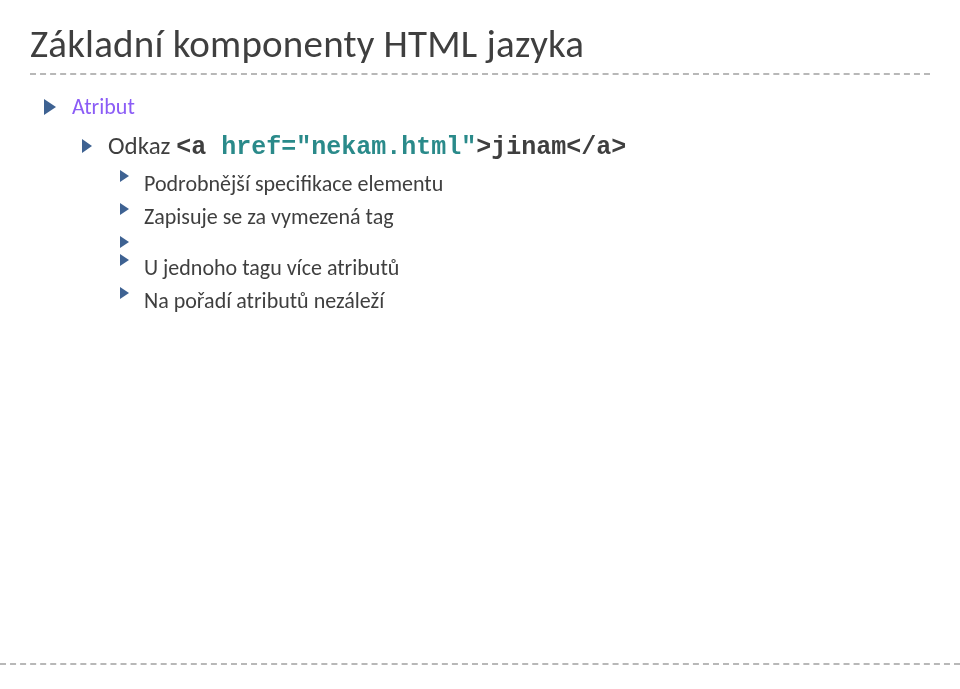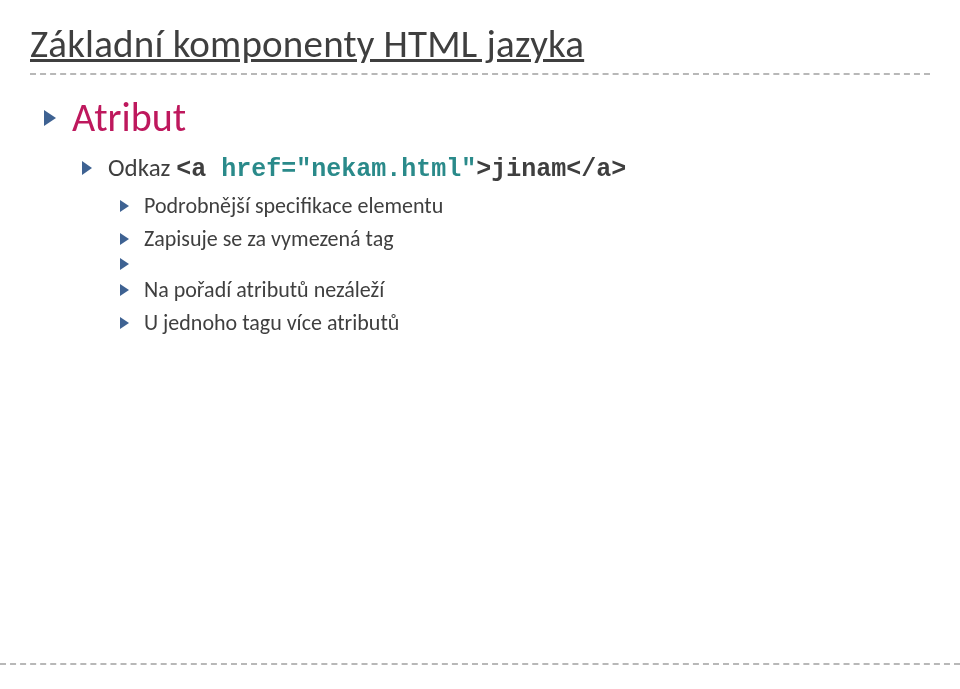--- a/index.html
+++ b/index.html
@@ -1,25 +1,25 @@
 <!DOCTYPE html>
 <html><head>
 <meta charset="utf-8">
 <style>
   * { margin: 0; padding: 0; box-sizing: border-box; }
   html, body { width: 960px; height: 689px; background: #ffffff; font-family: "Calibri", "Segoe UI", sans-serif; color: #3d3d3d; }
   .slide { width: 960px; height: 689px; position: relative; padding: 20px 30px 30px 30px; }
-  .title { font-size: 39px; font-weight: 400; color: #3f3f3f; margin-bottom: 6px; letter-spacing: 0.2px; text-decoration: underline; }
+  .title { font-size: 39px; font-weight: 400; color: #3f3f3f; margin-bottom: 6px; letter-spacing: 0.2px; }
   .hr-dashed { border: none; border-top: 2px dashed #b8b8b8; margin-bottom: 18px; }
   .level1 { display: flex; align-items: center; margin-left: 14px; margin-bottom: 10px; }
   .level2 { display: flex; align-items: center; margin-left: 52px; margin-bottom: 8px; }
-  .level3 { display: flex; align-items: center; margin-left: 90px; margin-bottom: 6px; }
+  .level3 { display: flex; align-items: flex-start; margin-left: 90px; margin-bottom: 6px; }
   .bullet { display: inline-block; margin-right: 14px; flex-shrink: 0; }
   .bullet svg { display: block; }
-  .l1-text { font-size: 40px; color: #be185d; }
+  .l1-text { font-size: 22px; color: #8b5cf6; }
   .l2-text { font-size: 25px; color: #3f3f3f; }
   .l3-text { font-size: 22px; color: #3f3f3f; }
   .code { font-family: "Courier New", monospace; font-weight: bold; }
   .code-highlight { font-family: "Courier New", monospace; font-weight: bold; color: #2a8a8a; }
   .footer-line { position: absolute; left: 0; right: 0; bottom: 24px; border: none; border-top: 2px dashed #b8b8b8; }
 </style>
 </head>
 <body>
 
 <div class="slide">
@@ -72,26 +72,26 @@
         </svg>
     </span>
   </div>
 
   <div class="level3">
     <span class="bullet">
       <svg width="10" height="12">
           <polygon points="0,0 9,6 0,12" fill="#3e6292"></polygon>
         </svg>
     </span>
-    <span class="l3-text">Na pořadí atributů nezáleží</span>
+    <span class="l3-text">U jednoho tagu více atributů</span>
   </div>
 
   <div class="level3">
     <span class="bullet">
       <svg width="10" height="12">
           <polygon points="0,0 9,6 0,12" fill="#3e6292"></polygon>
         </svg>
     </span>
-    <span class="l3-text">U jednoho tagu více atributů</span>
+    <span class="l3-text">Na pořadí atributů nezáleží</span>
   </div>
 
   <hr class="footer-line">
 </div>
 
 </body></html>

